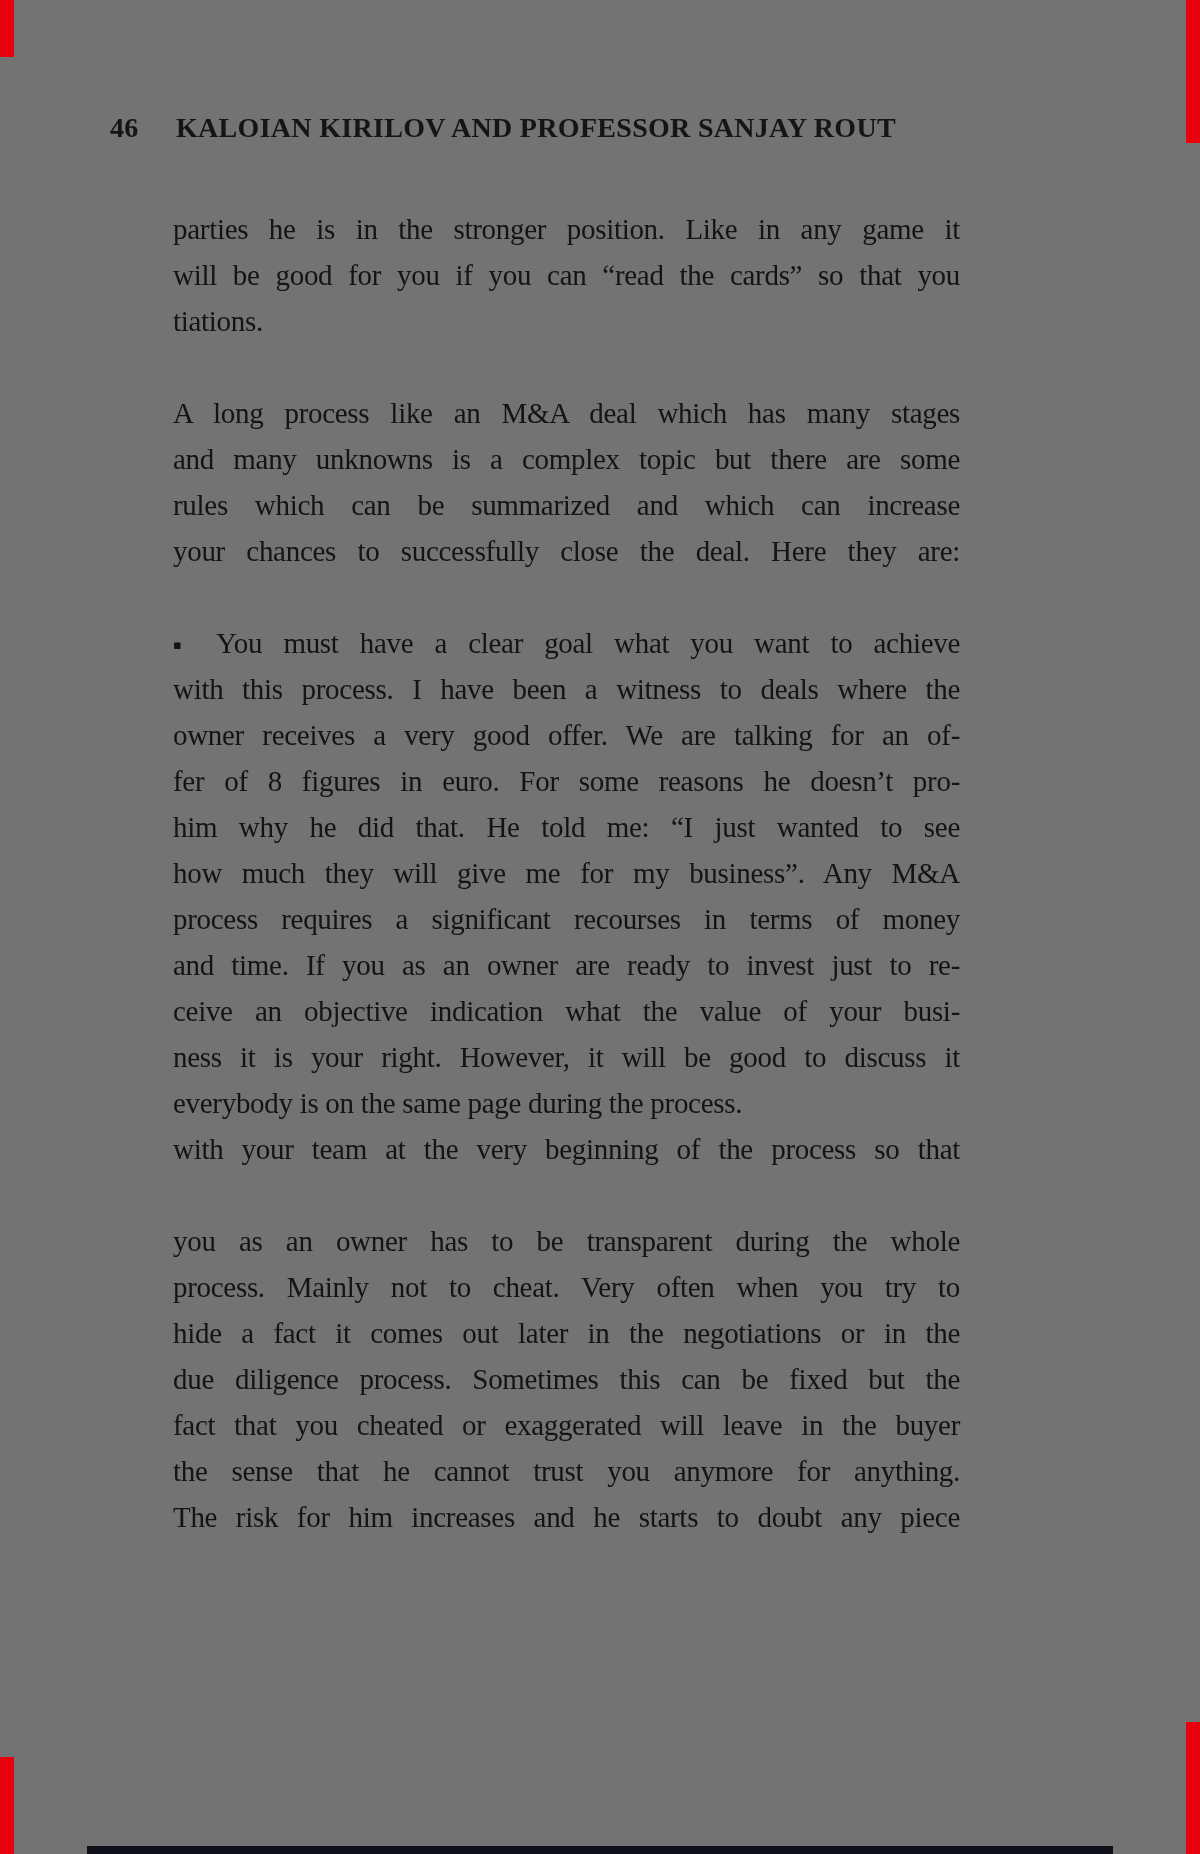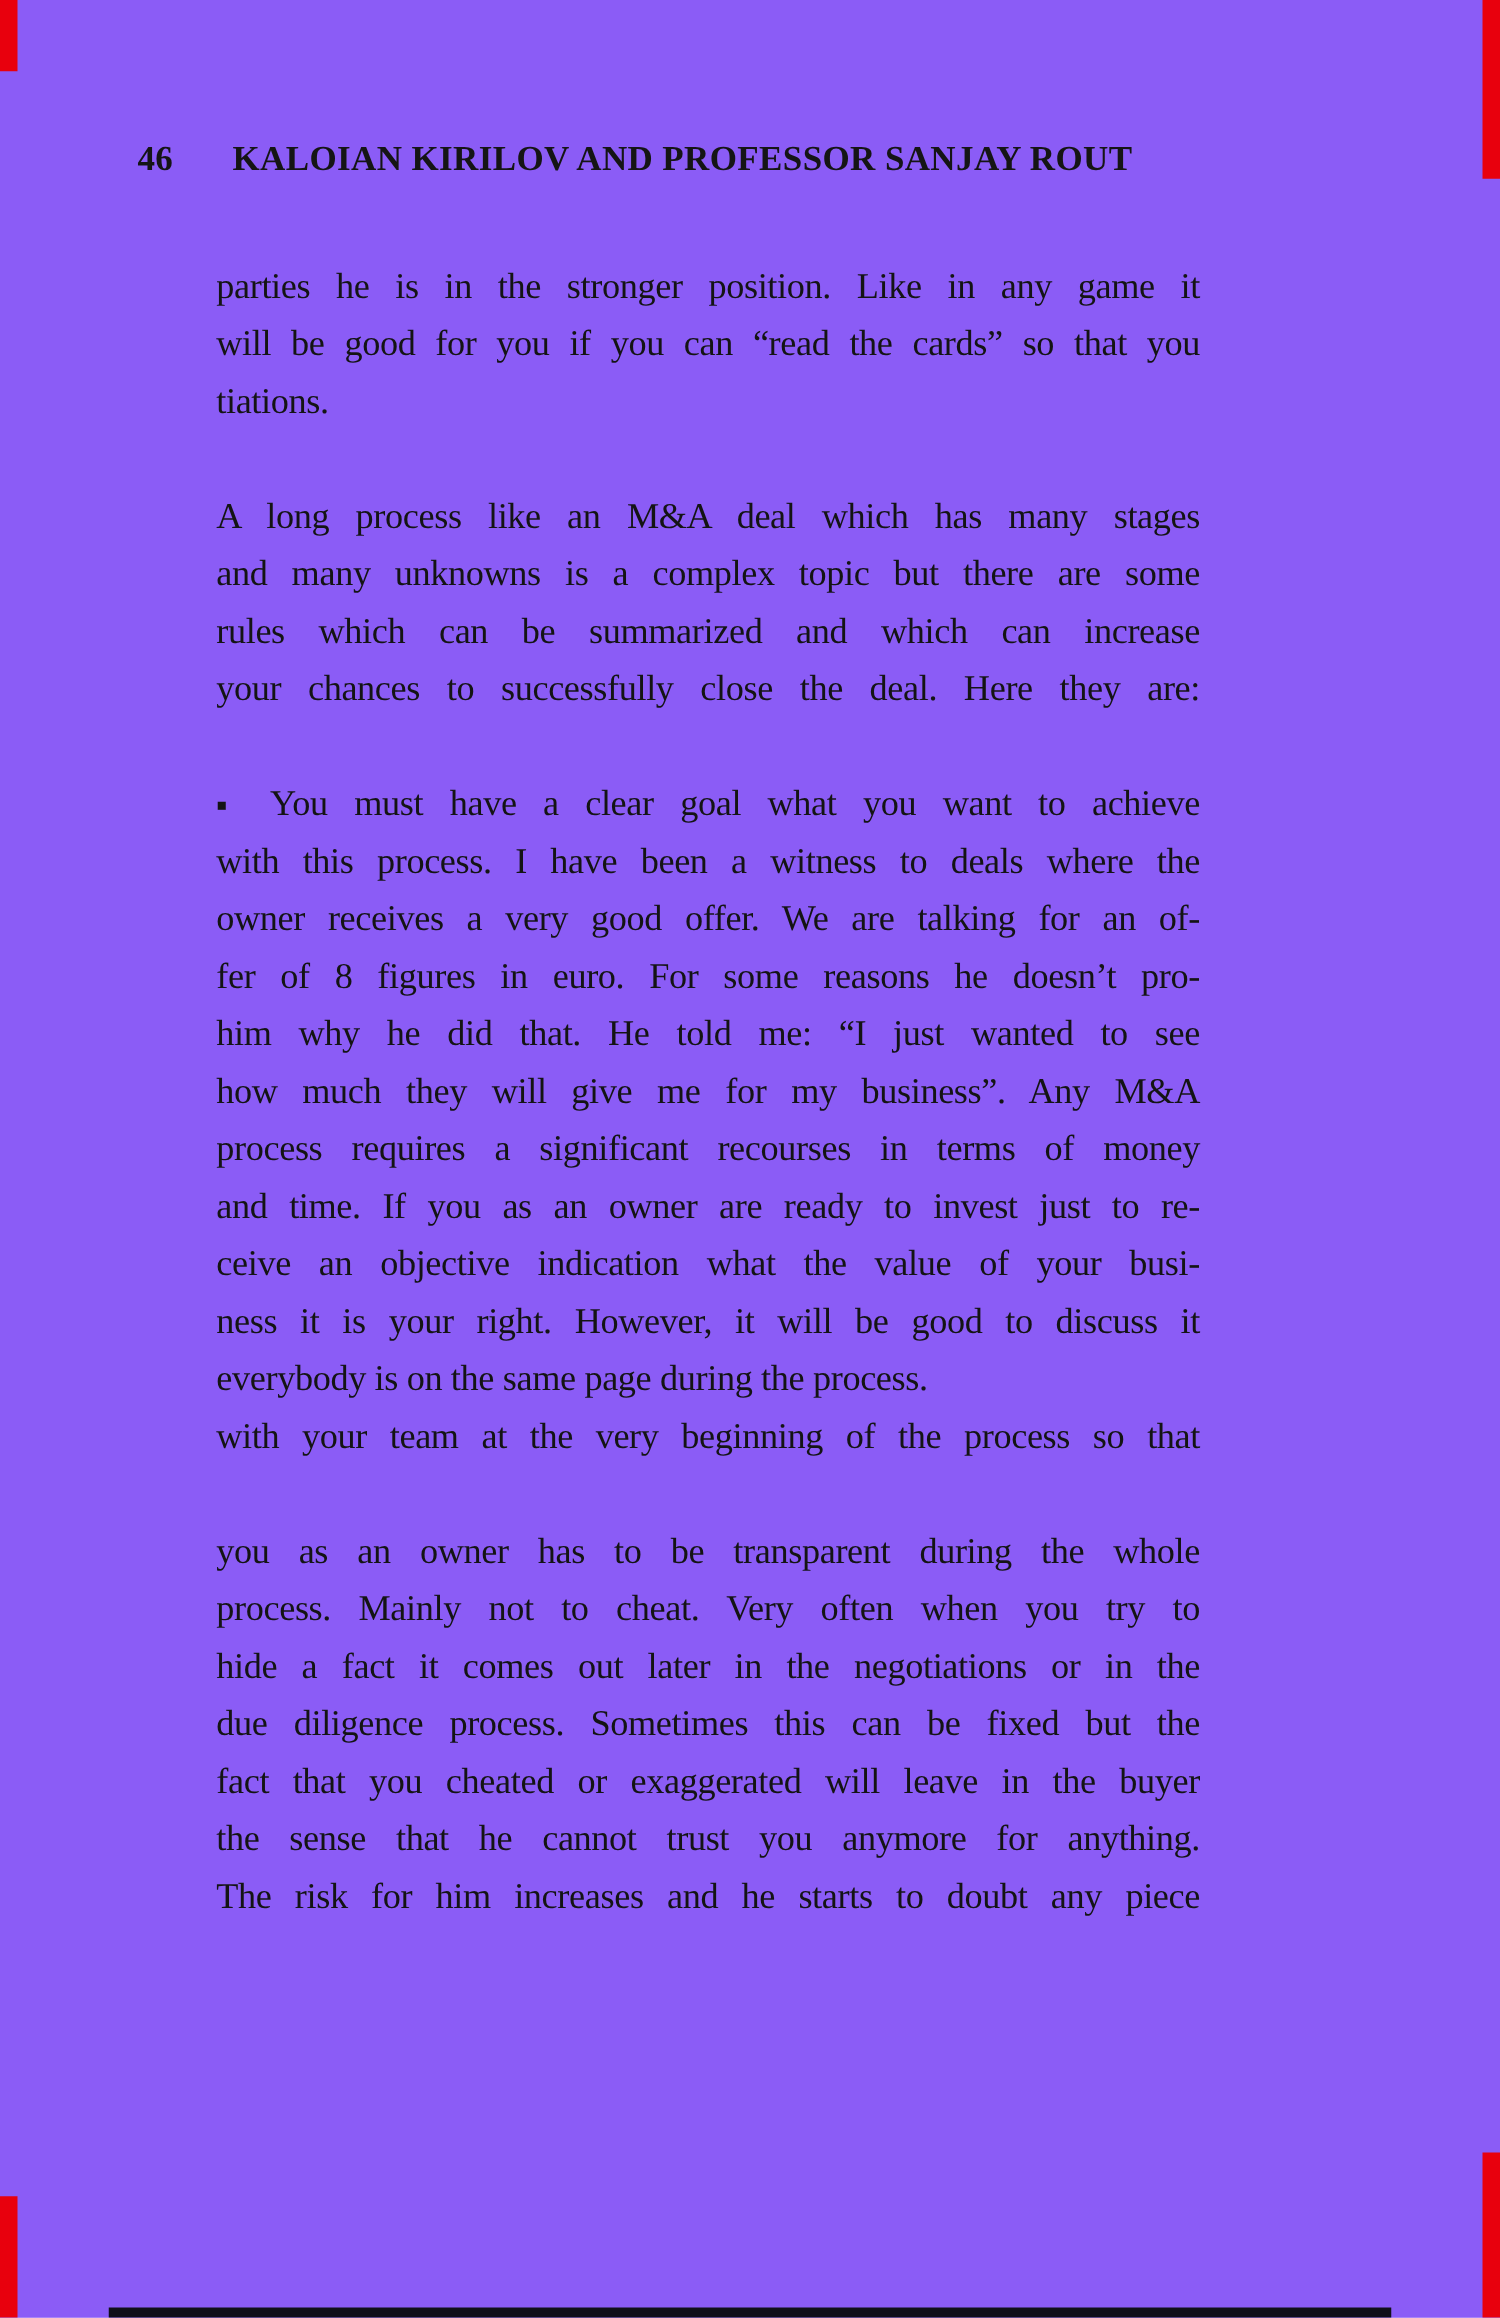--- a/index.html
+++ b/index.html
@@ -10,21 +10,21 @@
     width: 1200px;
     height: 1854px;
     background: #ffffff;
     position: relative;
     overflow: hidden;
     font-family: "Liberation Serif", "DejaVu Serif", serif;
   }
   .page {
     position: absolute;
     inset: 0;
-    background: #8b5cf6;
+    background: #737373;
   }
   
   .running-header {
     position: absolute;
     top: 112px;
     left: 0;
     width: 1200px;
     height: 34px;
     font-weight: bold;
     color: #151515;
@@ -32,21 +32,21 @@
     letter-spacing: 0.3px;
     white-space: nowrap;
   }
   .running-header .pagenum {
     position: absolute;
     left: 110px;
     top: 0;
   }
   .running-header .htitle {
     position: absolute;
-    left: 186px;
+    left: 176px;
     top: 0;
   }
   
   .body-text {
     position: absolute;
     left: 173px;
     top: 206px;
     width: 787px;
     font-size: 29px;
     letter-spacing: -0.3px;

